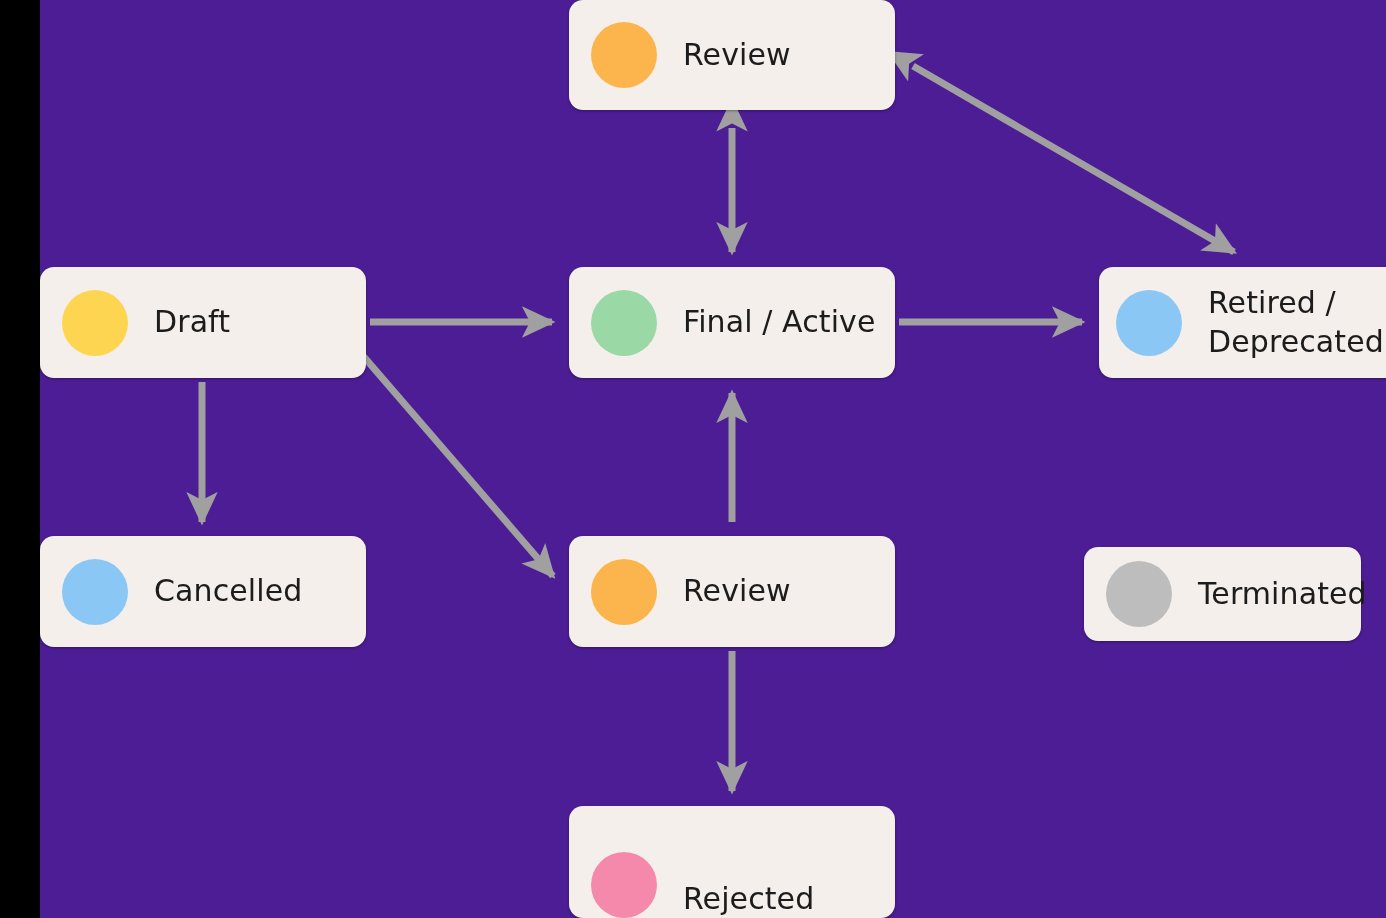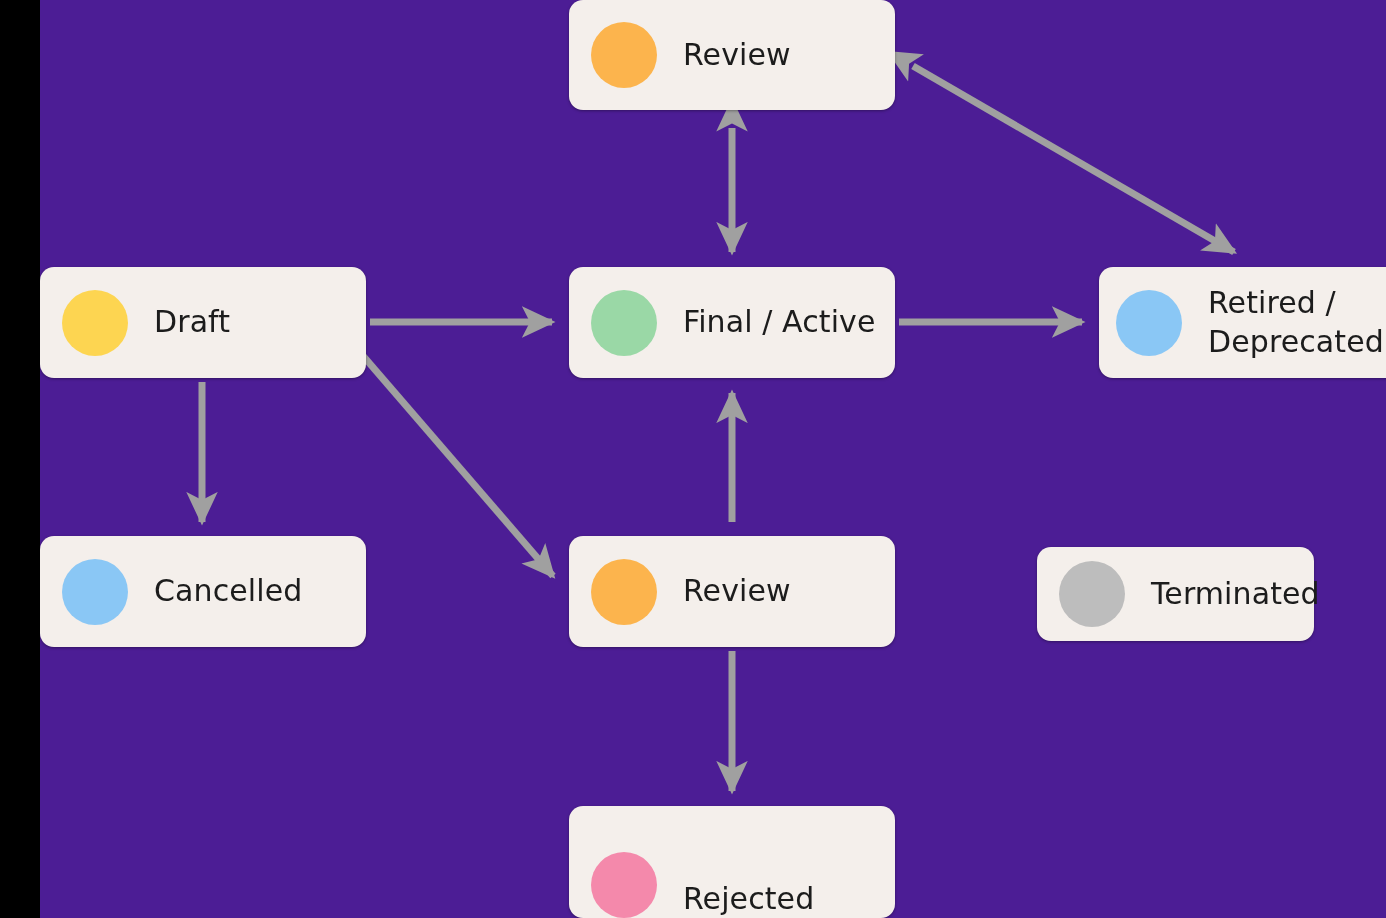--- a/index.html
+++ b/index.html
@@ -106,21 +106,21 @@
   <div class="node" style="left: 0px; top: 536px; width: 326px; height: 111px;">
     <div class="node-dot" style="background: rgb(138, 199, 245);"></div>
     <div class="node-label">Cancelled</div>
   </div>
 
   <div class="node" style="left: 529px; top: 536px; width: 326px; height: 111px;">
     <div class="node-dot" style="background: rgb(252, 180, 77);"></div>
     <div class="node-label">Review</div>
   </div>
 
-  <div class="node" style="left: 997px; top: 547px; width: 277px; height: 94px;">
+  <div class="node" style="left: 1044px; top: 547px; width: 277px; height: 94px;">
     <div class="node-dot" style="background: rgb(189, 189, 189);"></div>
     <div class="node-label">Terminated</div>
   </div>
 
   <div class="node" style="left: 529px; top: 806px; width: 326px; height: 112px; align-items: flex-end;">
     <div class="node-dot" style="background: rgb(244, 137, 171);"></div>
     <div class="node-label">Rejected</div>
   </div>
 
 </div>

